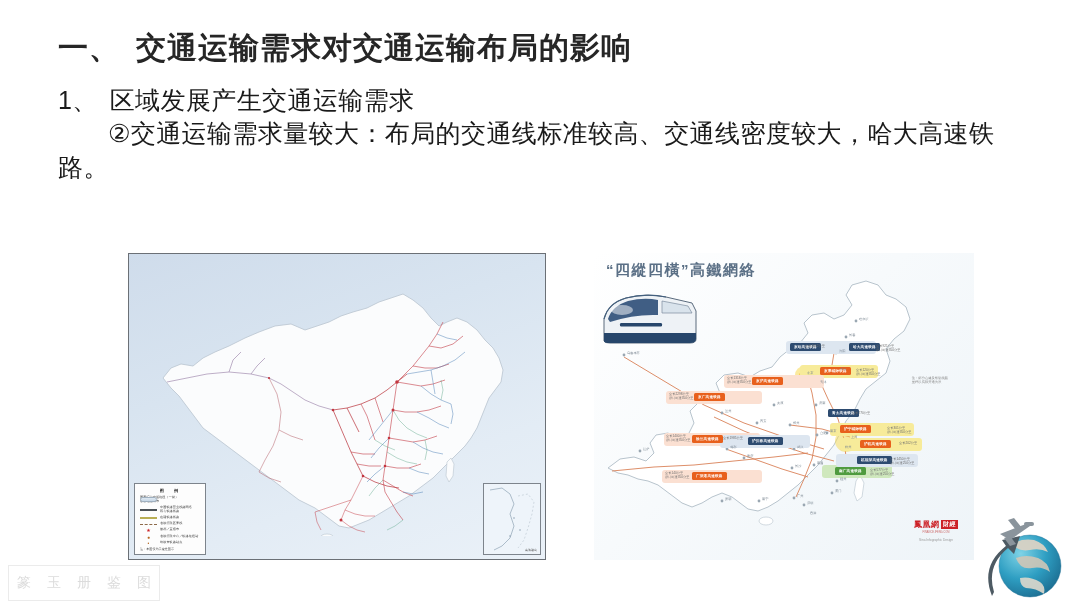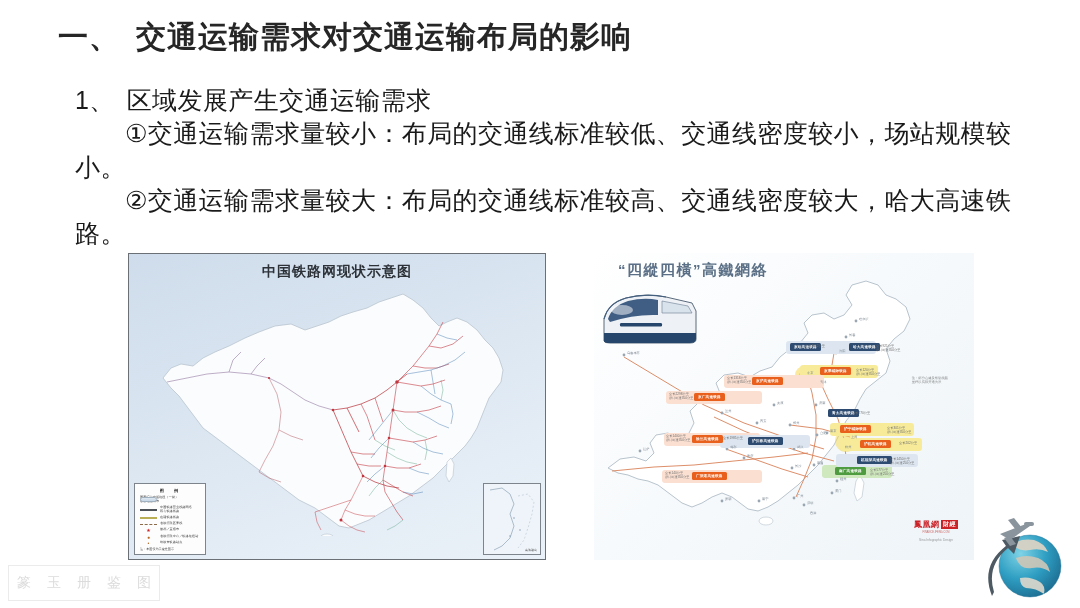--- a/index.html
+++ b/index.html
@@ -13,39 +13,38 @@
   }
   .slide {
     position: relative;
     width: 1080px; height: 608px;
     background: #ffffff;
   }
 
   
   .heading {
     position: absolute;
-    left: 58px; top: 17px;
+    left: 58px; top: 28px;
     font-size: 30px;
     font-weight: 700;
     color: #262626;
     letter-spacing: 1px;
     white-space: nowrap;
   }
   .heading .num { margin-right: 16px; }
 
   
   .body-block {
     position: absolute;
     left: 58px; top: 84px;
     width: 970px;
     color: #1a1a1a;
     font-size: 25px;
     line-height: 1.33;
     letter-spacing: 0.4px;
-    margin-left: 17px;
   }
   .para-1 { white-space: nowrap; font-size: 25px; }
   .para-1 .n { margin-right: 12px; }
   .para-ind { text-indent: 50px; }
 
   
   .figures { position: absolute; left: 0; top: 250px; width: 1080px; height: 315px; }
 
   
   .map-left {
@@ -95,21 +94,20 @@
     position: absolute;
     left: 594px; top: 3px;
     width: 380px; height: 307px;
     background: linear-gradient(135deg,#ffffff 0%,#f7fafc 45%,#eef4f8 100%);
     overflow: hidden;
   }
   .hsr-title {
     position: absolute; left: 12px; top: 8px;
     font-size: 15px; font-weight: 700; color: #5b7086;
     letter-spacing: 1.5px;
-    margin-left: 12px;
   }
   .train { position: absolute; left: 6px; top: 36px; width: 100px; height: 62px; }
   .hsr-map { position: absolute; left: 0; top: 0; width: 380px; height: 307px; }
   .cal {
     position: absolute;
     font-size: 3.6px;
     color: #ffffff;
     font-weight: 700;
     padding: 2.2px 4px;
     border-radius: 1.5px;
@@ -161,28 +159,26 @@
 <div class="slide">
 
   <div class="heading">
     <span class="num">一、</span><span>交通运输需求对交通运输布局的影响</span>
   </div>
 
   <div class="body-block">
     <div class="para-1">
       <span class="n">1、</span><span>区域发展产生交通运输需求</span>
     </div>
-    <div class="para-ind">①交通运输需求量较小：布局的交通线标准较低、交通线密度较小，场站规模较小。</div>
     <div class="para-ind">②交通运输需求量较大：布局的交通线标准较高、交通线密度较大，哈大高速铁路。</div>
   </div>
 
   <div class="figures">
 
     <div class="map-left">
-      <div class="map-left-title">中国铁路网现状示意图</div>
 
       <svg class="landmass" viewBox="0 0 392 250">
 
         <path d="M22,92 L30,82 L40,78 L52,80 L62,72 L74,66 L88,60 L104,52 L118,46 L134,40 L150,38 L164,44 L176,40 L188,36
                  L200,30 L212,26 L226,22 L238,16 L250,12 L262,8 L272,14 L282,22 L290,32 L298,40 L306,36 L316,32 L326,36
                  L336,44 L344,54 L352,62 L358,72 L362,84 L360,96 L354,104 L348,112 L344,122 L340,132 L336,142 L330,152
                  L324,160 L316,168 L308,176 L300,184 L292,192 L284,198 L276,204 L268,210 L258,216 L248,222 L238,228
                  L228,234 L218,238 L208,242 L198,240 L190,234 L182,228 L174,222 L166,218 L158,214 L150,208 L142,202
                  L134,196 L126,190 L118,184 L110,178 L102,172 L94,166 L86,160 L78,154 L70,148 L62,142 L56,134 L50,126
                  L44,118 L38,110 L30,102 Z" fill="#fbfcfd" stroke="#b9c4cf" stroke-width="0.8"></path>

